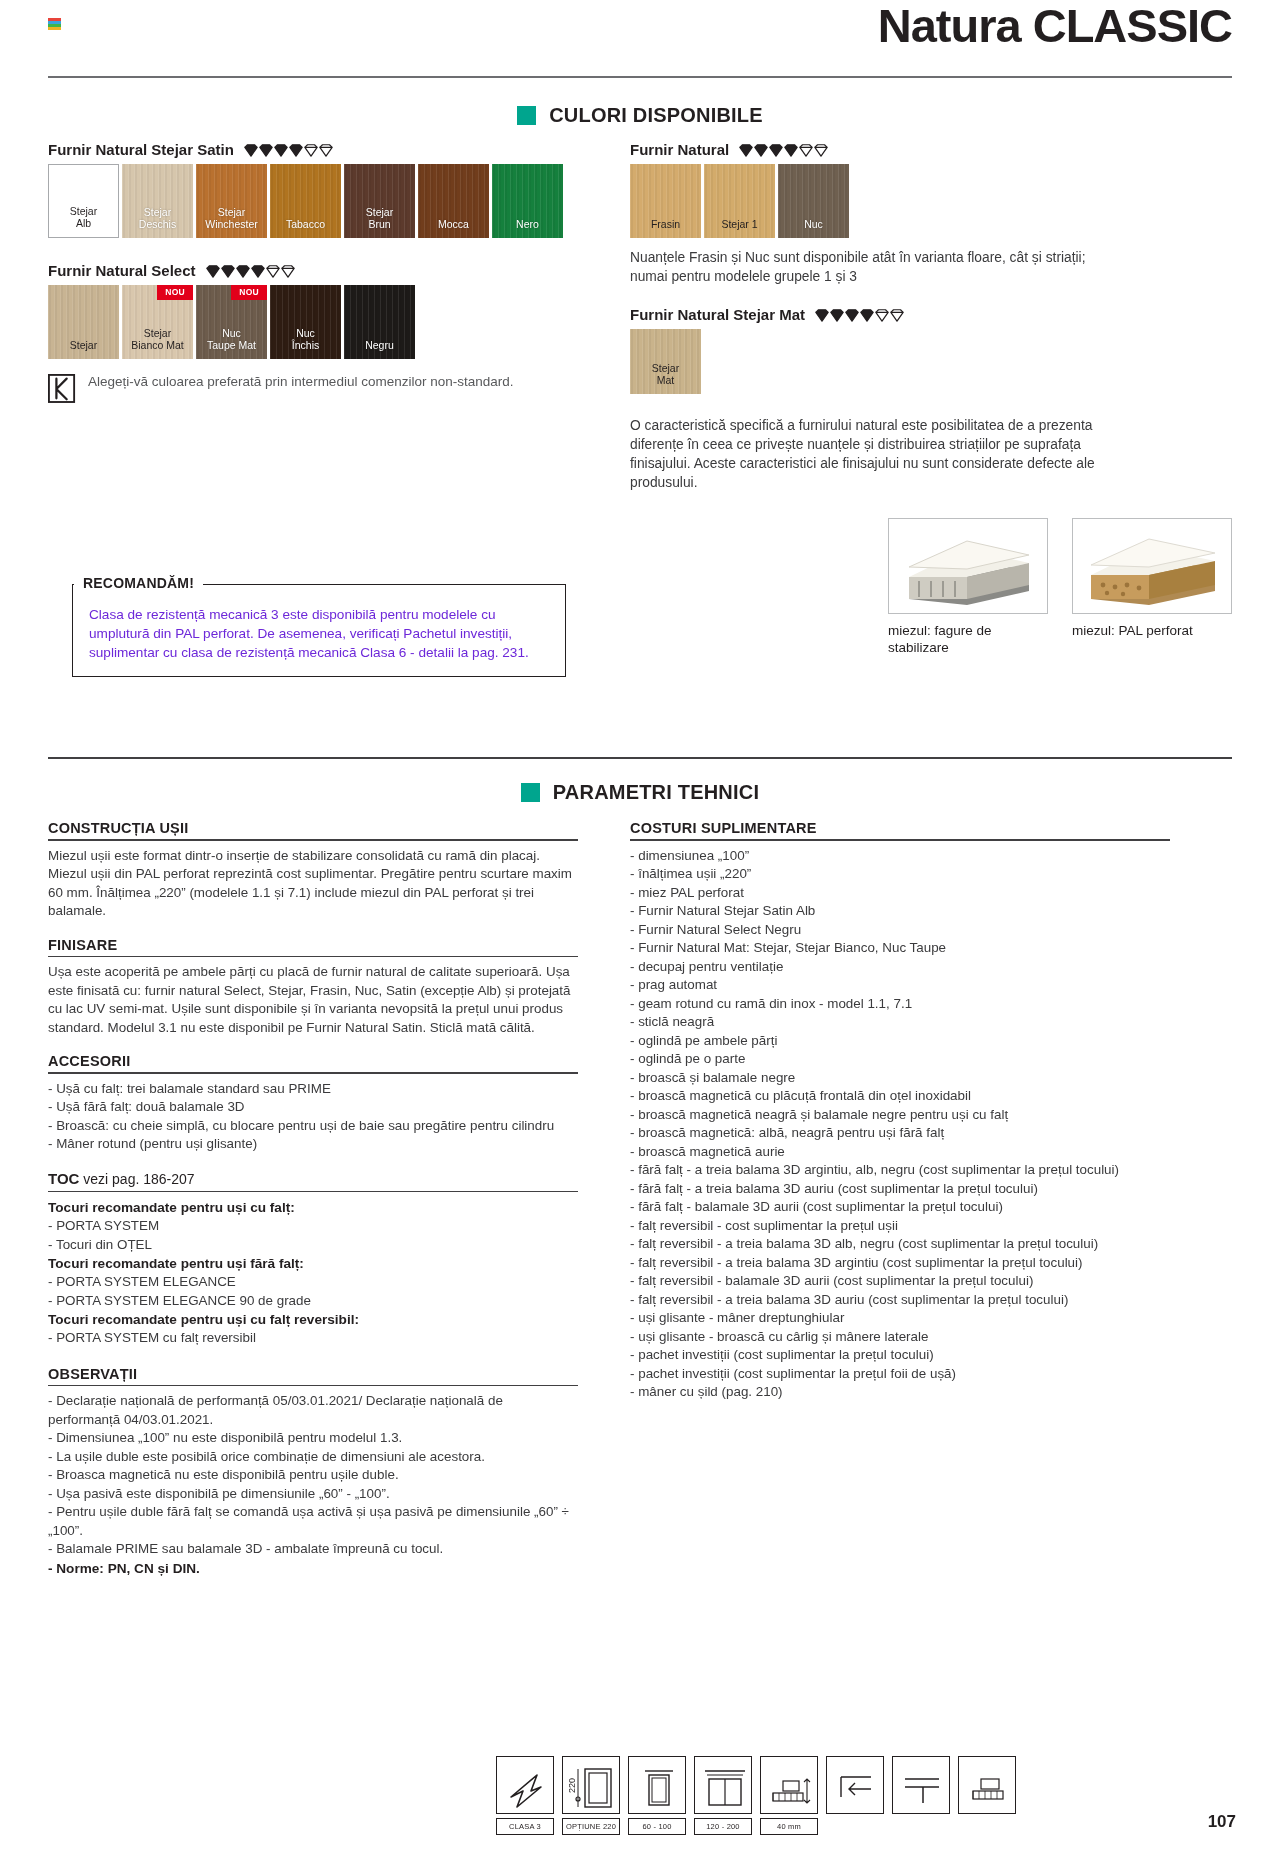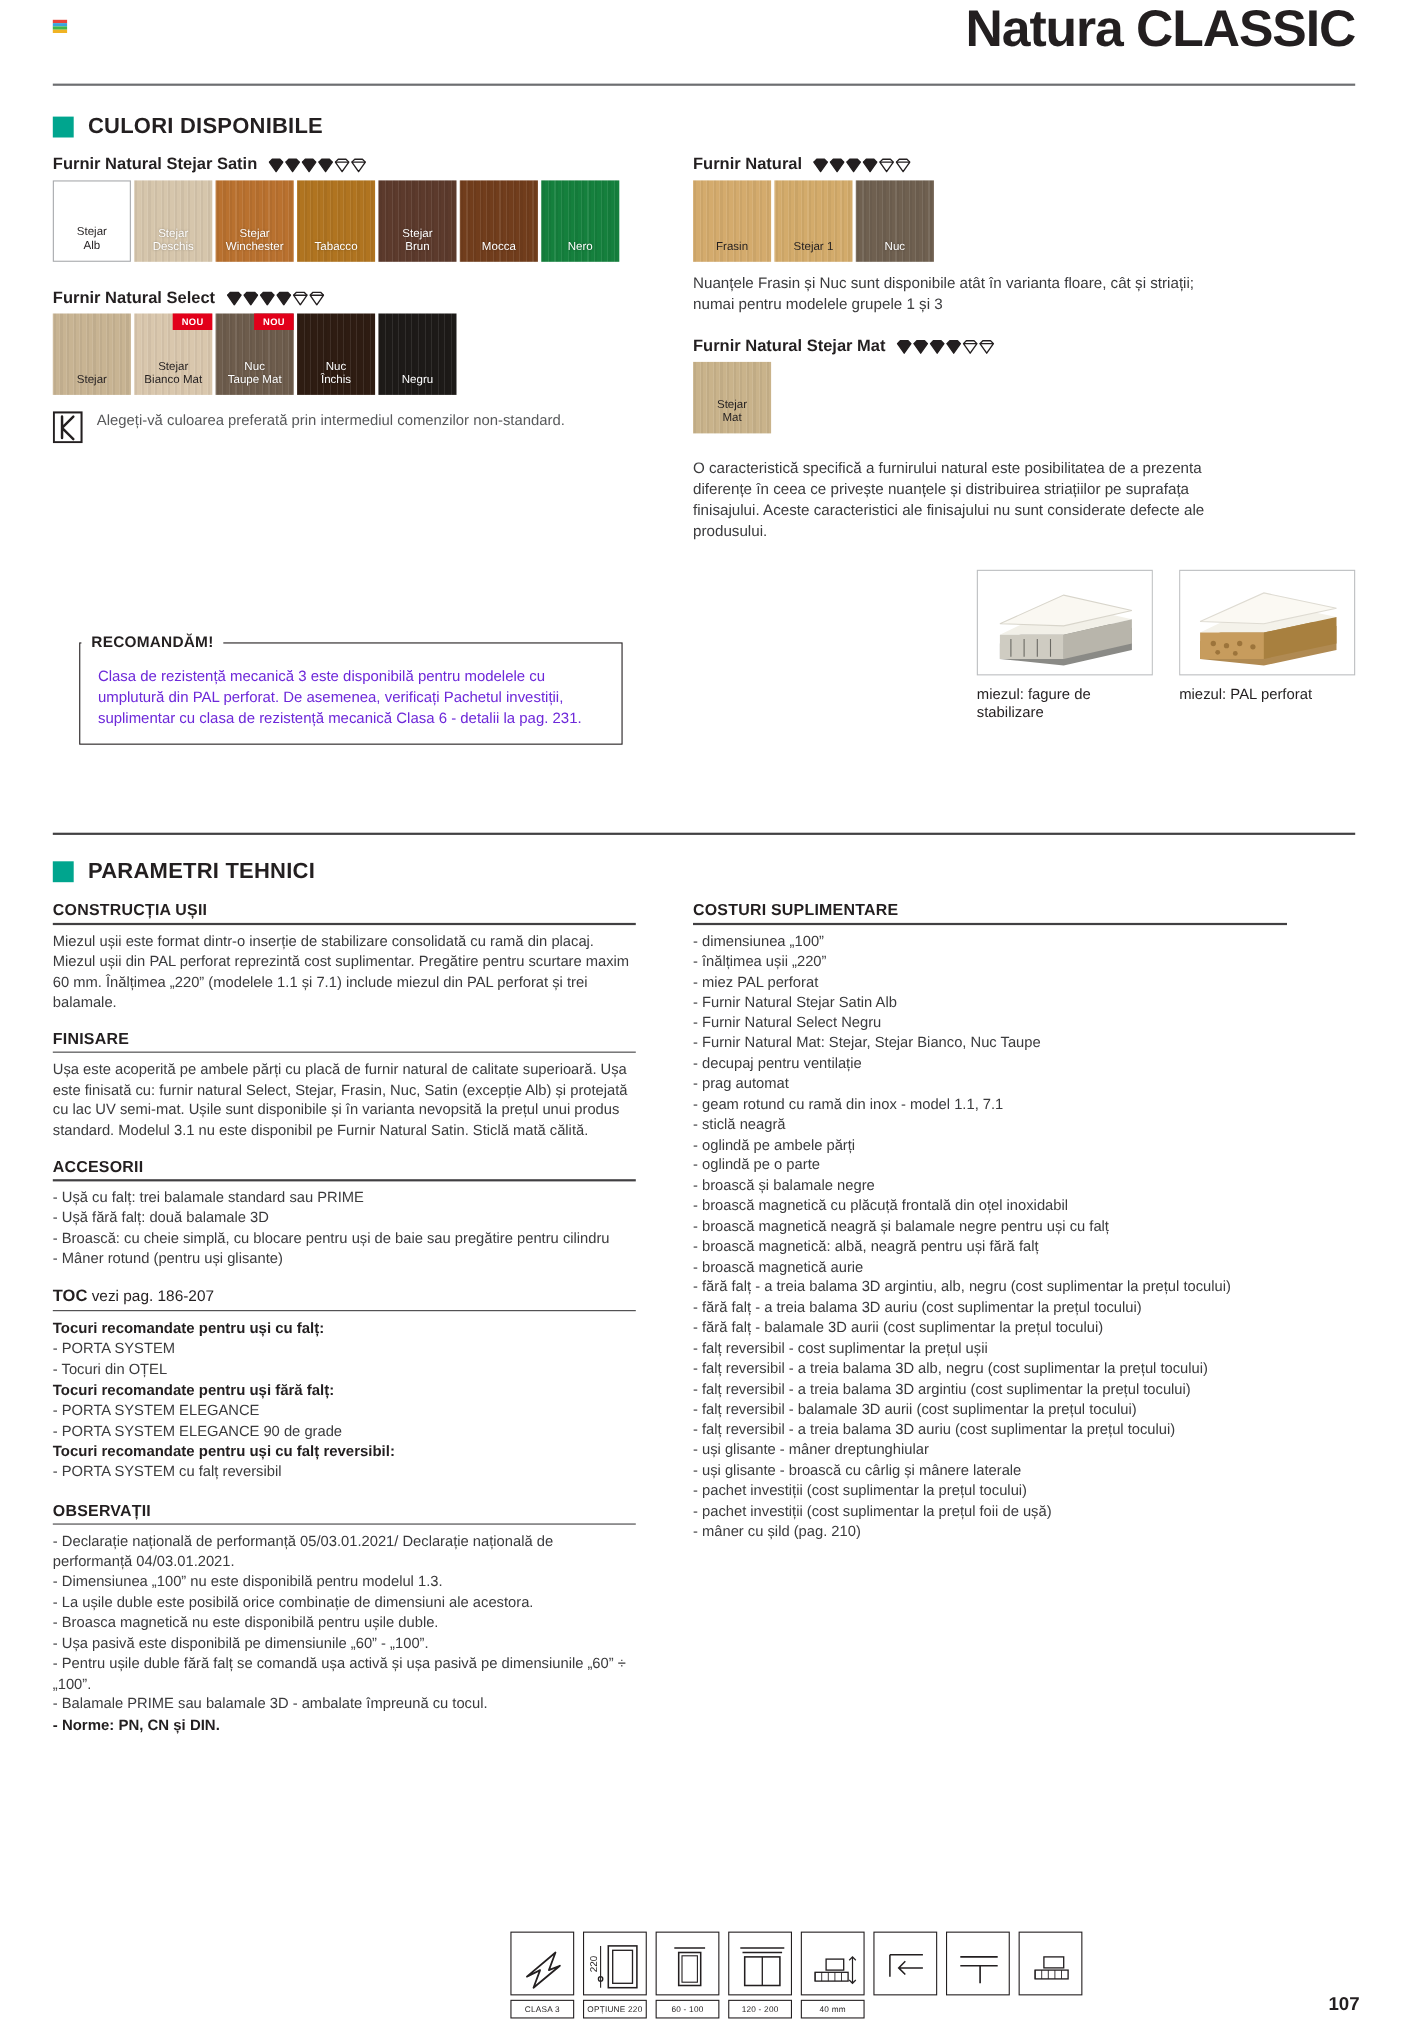--- a/index.html
+++ b/index.html
@@ -24,21 +24,21 @@
   .logo-mark i:nth-child(4){ background:#f0b323; }
   .page-title {
     position:absolute; right:0px; top:-2px;
     font-size:47px; font-weight:bold; letter-spacing:-1px;
     font-family:"Liberation Sans", sans-serif;
     white-space:nowrap;
   }
   .header-rule { position:absolute; left:0; right:0; top:76px; height:2px; background:#6d6e71; }
 
   
-  .sec-head { display:flex; align-items:center; gap:13px; }
+  .sec-head { display:flex; align-items:center; gap:13px;justify-content:center; }
   .sec-square { width:19px; height:19px; background:#00a58e; display:block; }
   .sec-title { font-size:20px; font-weight:bold; letter-spacing:.2px; }
 
   .cols { display:flex; gap:0px; }
   .col-l { width:530px; }
   .col-r { width:540px; margin-left:52px; }
 
   
   .group-label { display:flex; align-items:center; gap:10px; font-size:15px; font-weight:bold; }
   .diamonds { display:flex; gap:1px; align-items:center; }
@@ -90,21 +90,21 @@
   .sub-head { font-size:14.5px; font-weight:bold; letter-spacing:.2px; margin:0 0 3px; }
   .sub-rule { height:1.5px; background:#414042; margin-bottom:6px; }
   .body-text { font-size:13.4px; line-height:18.5px; color:#3b3b3d; }
   ul.plain { list-style:none; margin:0; padding:0; }
   ul.plain li { font-size:13.4px; line-height:18.5px; color:#3b3b3d; }
   .toc-line { font-size:14px; margin-top:16px; }
   .toc-line .lbl { font-weight:bold; font-size:15px; }
   .bold-line { font-weight:bold; color:#231f20; font-size:13.6px; line-height:19px; }
 
   
-  .icon-strip { position:absolute; left:464px; top:1756px; display:flex; gap:8px; }
+  .icon-strip { position:absolute; left:496px; top:1756px; display:flex; gap:8px; }
   .ic { width:58px; }
   .ic-box { width:58px; height:58px; border:1px solid #231f20; position:relative; }
   .ic-cap { margin-top:4px; height:17px; border:1px solid #231f20; font-size:7.5px;
             display:flex; align-items:center; justify-content:center; letter-spacing:.2px; }
 
   .page-no { position:absolute; right:44px; bottom:18px; font-size:17px; font-weight:bold; }
 </style>
 </head>
 <body>
 

